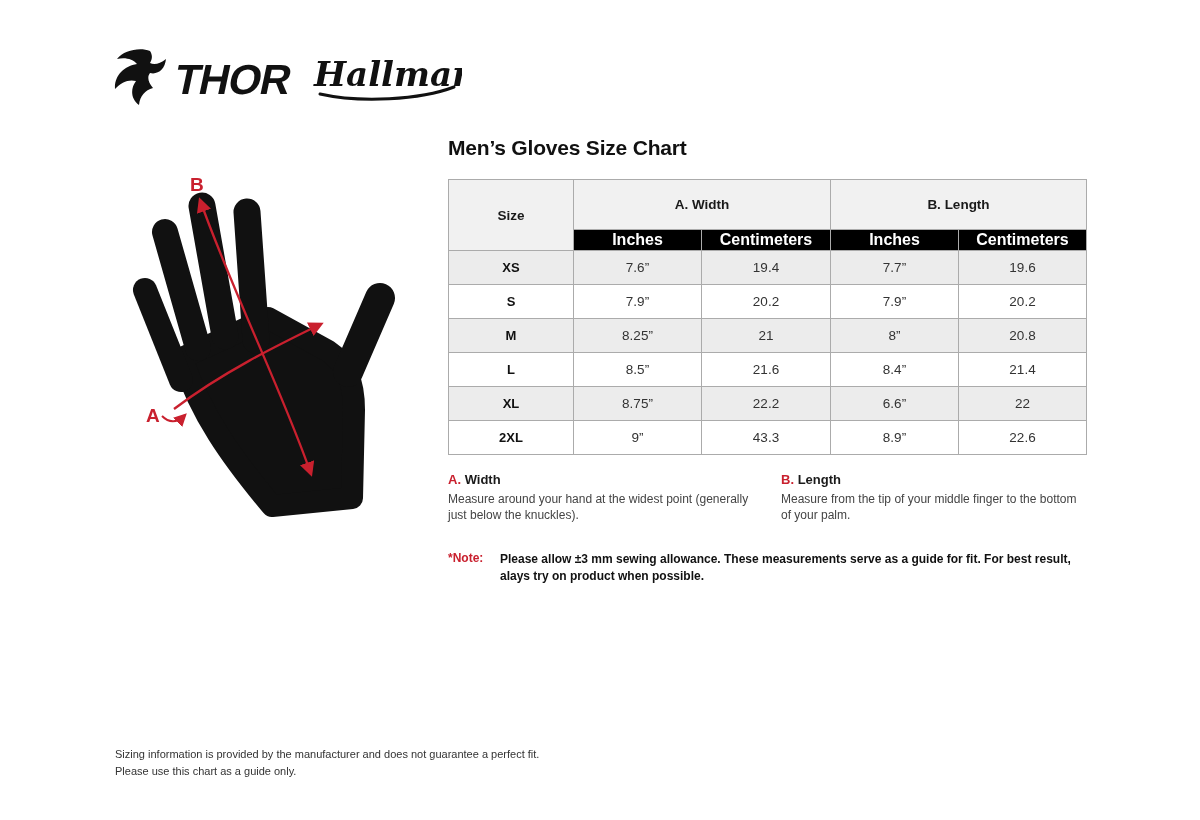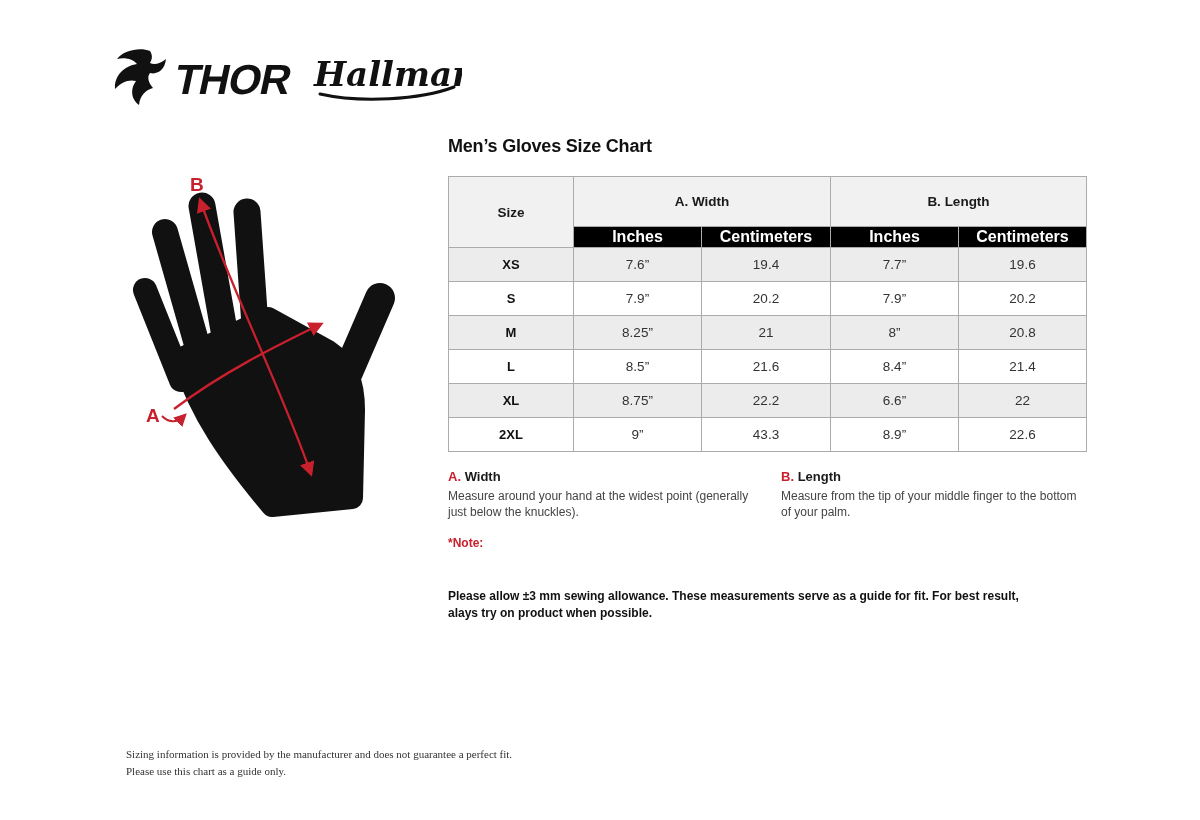--- a/index.html
+++ b/index.html
@@ -12,44 +12,44 @@
   
   .logos { position:absolute; left:110px; top:48px; display:flex; align-items:center; }
   .thor-logo { display:block; }
   .hallman-logo { display:block; margin-left:16px; }
 
   
   .glove-wrap { position:absolute; left:118px; top:158px; width:322px; height:404px; }
 
   
   .content { position:absolute; left:448px; top:136px; width:638px; }
-  .chart-title { margin:0; font-size:18px; font-weight:bold; letter-spacing:-0.2px; color:#111; }
+  .chart-title { margin:0; font-size:21px; font-weight:bold; letter-spacing:-0.2px; color:#111; }
 
   table.size-table { border-collapse:collapse; table-layout:fixed; width:638px; margin-top:19px; }
   .size-table td, .size-table th { border:1px solid #ababab; text-align:center; vertical-align:middle; padding:0; }
   .th-main { background:#f1f1f1; font-weight:bold; font-size:13.5px; color:#1a1a1a; height:50px; }
   .th-unit { background:#000000; color:#ffffff; font-weight:bold; font-size:16px; height:21px; border-left:2px solid #e6e6e6; border-right:2px solid #e6e6e6; }
   .data-row td { height:34px; font-size:13.5px; color:#333; background:#ffffff; }
   .data-row td.size-cell { font-weight:bold; font-size:13px; color:#111; }
   .data-row.alt td { background:#ececec; }
 
   .measure-heading { margin:34px 0 0 0; font-size:17px; font-weight:bold; letter-spacing:-0.2px; color:#111; }
   .measure-cols { display:flex; margin-top:17px; }
   .m-col { width:310px; margin-right:28px; }
   .m-col:last-child { margin-right:0; }
   .m-title { font-size:13px; font-weight:bold; color:#1a1a1a; }
   .m-prefix { font-weight:bold; }
   .m-desc { font-size:12px; color:#444; line-height:1.35; margin-top:4px; }
 
-  .note-row { display:flex; margin-top:16px;flex-direction:column; }
+  .note-row { display:flex; margin-top:28px; }
   .note-label { font-size:12px; font-weight:bold; flex:0 0 52px; }
   .note-text { font-size:12px; font-weight:bold; width:580px; line-height:1.4; color:#111; }
 
   
-  .footer { position:absolute; left:126px; top:746px; font-size:11px; color:#333; line-height:1.5;font-family:Liberation Serif, serif; }
+  .footer { position:absolute; left:115px; top:746px; font-size:11px; color:#333; line-height:1.5; }
 </style>
 </head>
 <body>
 
 <div class="logos">
   <svg class="thor-logo" width="186" height="58" viewBox="0 0 186 58">
     <g>
       <path fill="#111" d="M40 3 C30 -1 14 2 7 11 C15 9 23 11 27 16 C14 18 4 28 5 41 C11 34 19 31 26 33 C20 41 21 51 29 57 C30 48 35 42 43 40 C38 34 37 29 40 25 C48 27 55 21 56 11 C50 16 44 17 40 15 C43 10 42 6 40 3 Z"></path>
     </g>
     <g transform="translate(64,0) skewX(-12)">

